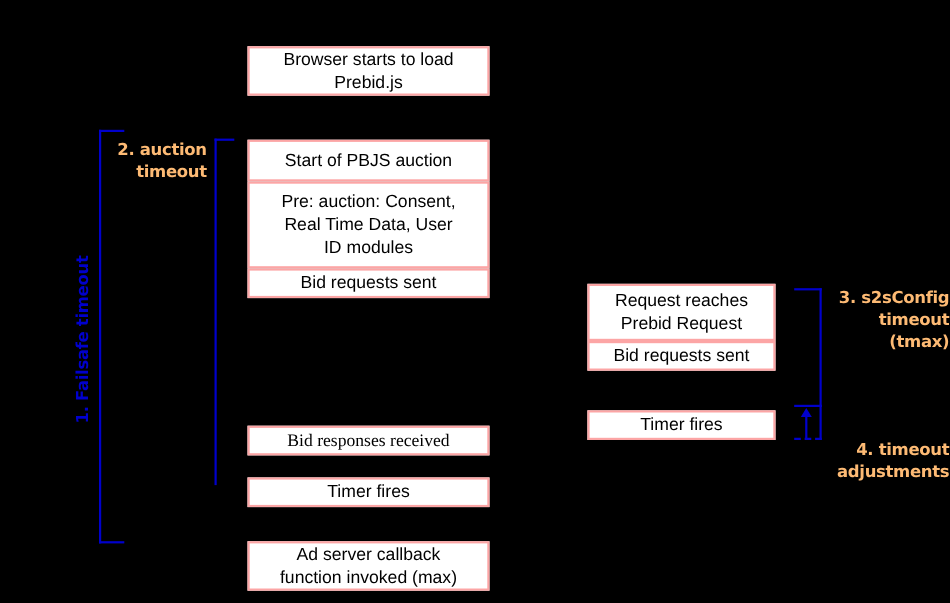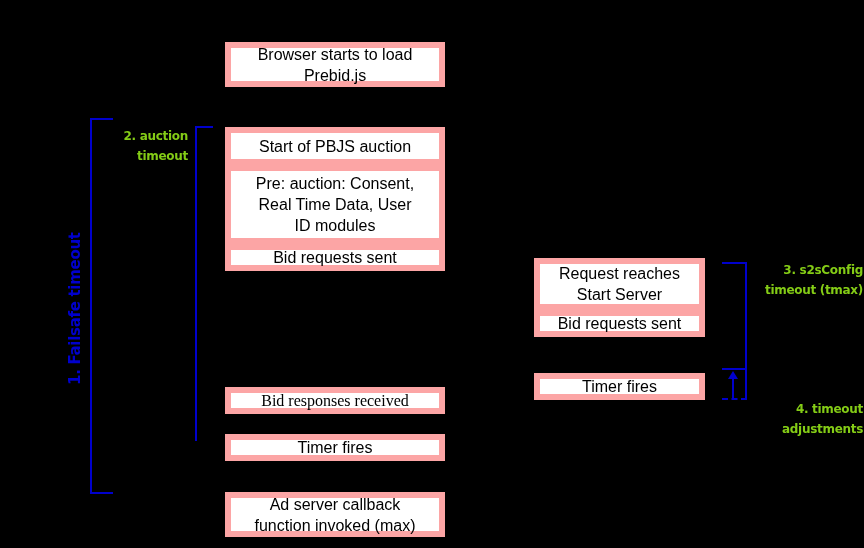--- a/index.html
+++ b/index.html
@@ -13,40 +13,40 @@
     height: 548px;
     background: #000000;
     overflow: hidden;
     font-family: "Liberation Sans", sans-serif;
   }
 
   
   .box {
     position: absolute;
     background: #ffffff;
-    border: 6px solid #fca5a5;
+    border: 2px solid #fca5a5;
     box-sizing: border-box;
     color: #000000;
     display: flex;
     align-items: center;
     justify-content: center;
     text-align: center;
     font-family: "Liberation Sans", sans-serif;
     font-size: 16px;
     line-height: 21px;
     letter-spacing: 0px;
   }
   .box span { display: block; width: 100%; padding: 0 6px; box-sizing: border-box; }
 
   
   .anno {
     position: absolute;
-    color: #84cc16;
+    color: #fdba74;
     font-family: "DejaVu Sans", sans-serif;
-    font-size: 12px;
+    font-size: 15px;
     line-height: 20px;
     font-weight: bold;
     letter-spacing: -0.3px;
     white-space: pre-line;
   }
   .anno.right-align { text-align: right; }
   .anno.left-align  { text-align: right; }
 
   .anno-vertical {
     position: absolute;
@@ -121,21 +121,21 @@
     <span style="white-space: pre-line;">Timer fires</span>
   </div>
 
   <div class="box" style="left:225px; top:492px; width:220px; height:45px;">
     <span style="white-space: pre-line;">Ad server callback
 function invoked (max)</span>
   </div>
 
   <div class="box" style="left:534px; top:258px; width:171px; height:52px;">
     <span style="white-space: pre-line;">Request reaches
-Start Server</span>
+Prebid Request</span>
   </div>
 
   <div class="box" style="left:534px; top:310px; width:171px; height:27px;">
     <span style="white-space: pre-line;">Bid requests sent</span>
   </div>
 
   <div class="box" style="left:534px; top:373px; width:171px; height:27px;">
     <span style="white-space: pre-line;">Timer fires</span>
   </div>
 

